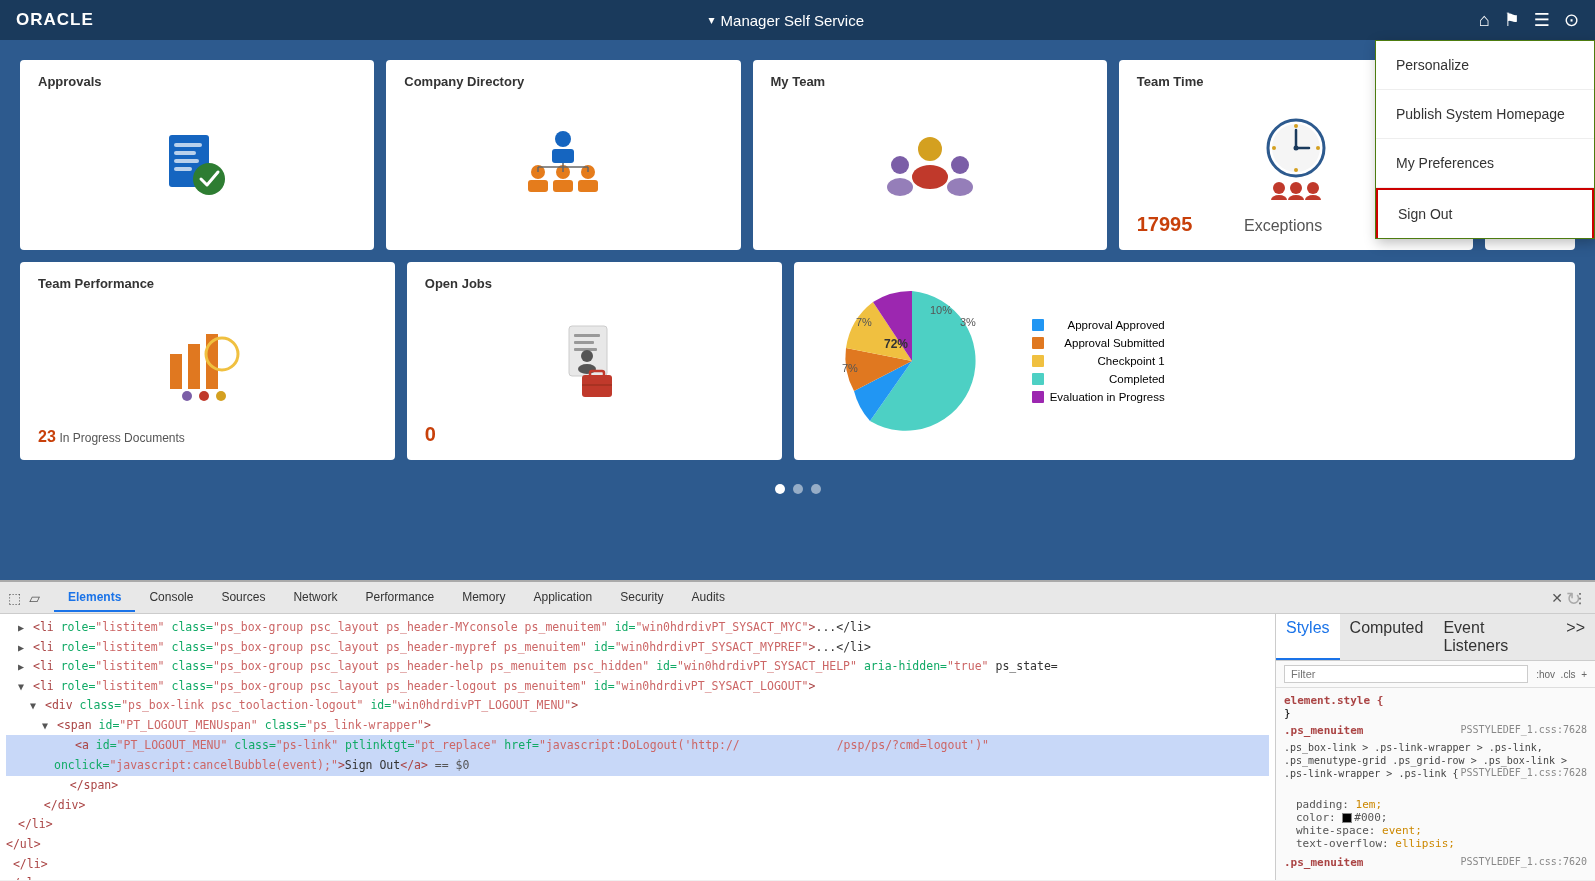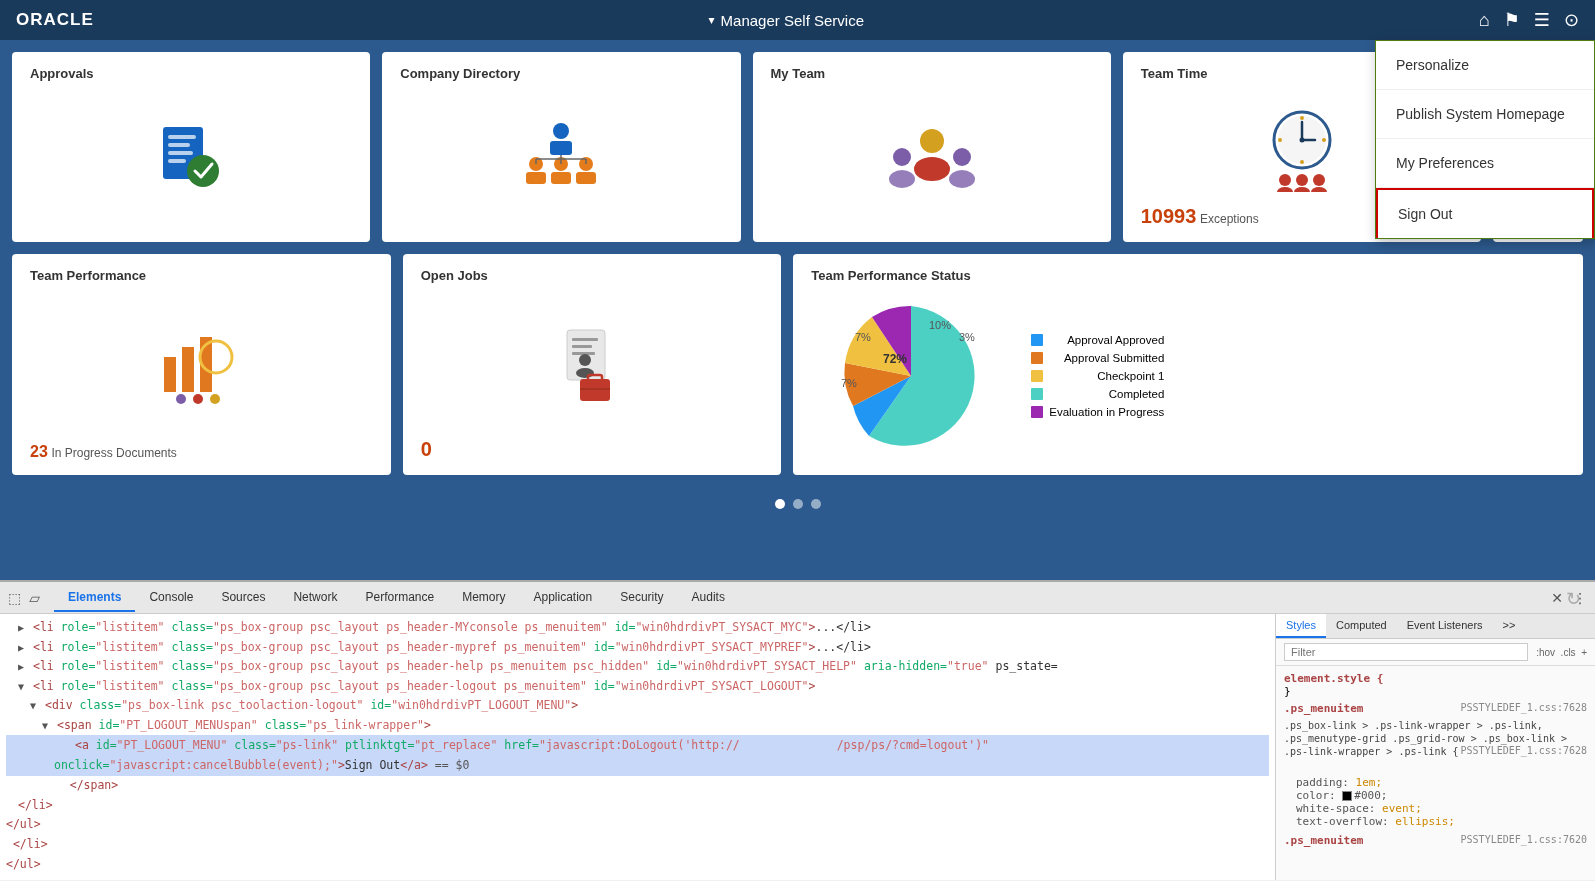--- a/index.html
+++ b/index.html
@@ -30,21 +30,21 @@
     .nav-icon {
       color: white;
       font-size: 18px;
       cursor: pointer;
     }
 
     
     .main-content {
       background: #2d5a8e;
       min-height: 540px;
-      padding: 12px;
+      padding: 20px;
       display: flex;
       flex-direction: column;
       gap: 12px;
     }
 
     
     .tile-row {
       display: flex;
       gap: 12px;
     }
@@ -208,21 +208,21 @@
       display: flex;
       flex-direction: column;
     }
     .devtools-right-tabs {
       display: flex;
       border-bottom: 1px solid #ccc;
       background: #e8e8e8;
     }
     .devtools-right-tab {
       padding: 5px 10px;
-      font-size: 11px;
+      font-size: 16px;
       cursor: pointer;
       color: #333;
     }
     .devtools-right-tab.active {
       background: white;
       border-bottom: 2px solid #1a73e8;
       color: #1a73e8;
     }
     .devtools-right-content {
       padding: 6px 8px;
@@ -391,21 +391,21 @@
 
           <circle cx="28" cy="78" r="6" fill="#c0392b"></circle>
           <ellipse cx="28" cy="90" rx="8" ry="5" fill="#c0392b"></ellipse>
           <circle cx="45" cy="78" r="6" fill="#c0392b"></circle>
           <ellipse cx="45" cy="90" rx="8" ry="5" fill="#c0392b"></ellipse>
           <circle cx="62" cy="78" r="6" fill="#c0392b"></circle>
           <ellipse cx="62" cy="90" rx="8" ry="5" fill="#c0392b"></ellipse>
         </svg>
       </div>
       <div class="tile-footer">
-        <span style="color:#c8400a; font-weight:bold; font-size:20px;">10993</span> <span style="color:#555; font-weight:normal; font-size:12px;">Exceptions</span>
+        <span style="color:#c8400a; font-weight:bold; font-size:20px;">17995</span> <span style="color:#555; font-weight:normal; font-size:16px;margin-left:48px;">Exceptions</span>
       </div>
     </div>
 
     <div class="tile" style="max-width:90px; overflow:hidden; min-width:80px; flex:0.5;">
       <div class="tile-title" style="font-size:11px; white-space:nowrap; overflow:hidden;">Absence Analy...</div>
       <div class="tile-icon-area">
       </div>
     </div>
   </div>
 
@@ -449,21 +449,20 @@
           <rect x="36" y="50" width="14" height="7" rx="2" fill="none" stroke="#c0392b" stroke-width="2.5"></rect>
           <line x1="28" y1="64" x2="58" y2="64" stroke="#a03020" stroke-width="1.5"></line>
         </svg>
       </div>
       <div class="tile-footer">
         <span style="color:#c8400a; font-weight:bold; font-size:20px;">0</span>
       </div>
     </div>
 
     <div class="tile perf-status-tile">
-      <div class="tile-title">Team Performance Status</div>
       <div class="tile-icon-area">
         <div class="perf-status-content">
 
           <svg width="200" height="170" viewBox="0 0 200 170">
 
             <path d="M100,85 L100,15 A70,70 0 1,1 99.999,15 Z" fill="#4dd0c4" opacity="0"></path>
 
             <path d="M100,85 L100,15 A70,70 0 1,1 58,145 Z" fill="#4dd0c4"></path>
 
             <path d="M100,85 L58,145 A70,70 0 0,1 42,115 Z" fill="#2196f3"></path>
@@ -564,20 +563,21 @@
       </div>
       <div class="code-line code-indent-3">
         <span class="triangle open">▼</span>
         <span class="code-tag">&lt;span</span> <span class="code-attr">id=</span><span class="code-val">"PT_LOGOUT_MENUspan"</span> <span class="code-attr">class=</span><span class="code-val">"ps_link-wrapper"</span><span class="code-tag">&gt;</span>
       </div>
       <div class="code-line code-indent-4 code-selected">
         <span class="triangle">&nbsp;&nbsp;</span>
         <span class="code-tag">&lt;a</span> <span class="code-attr">id=</span><span class="code-val">"PT_LOGOUT_MENU"</span> <span class="code-attr">class=</span><span class="code-val">"ps-link"</span> <span class="code-attr">ptlinktgt=</span><span class="code-val">"pt_replace"</span> <span class="code-attr">href=</span><span class="code-val">"javascript:DoLogout('http://&nbsp;&nbsp;&nbsp;&nbsp;&nbsp;&nbsp;&nbsp;&nbsp;&nbsp;&nbsp;&nbsp;&nbsp;&nbsp;&nbsp;/psp/ps/?cmd=logout')"</span> <span class="code-attr">onclick=</span><span class="code-val">"javascript:cancelBubble(event);"</span><span class="code-tag">&gt;</span><span>Sign Out</span><span class="code-tag">&lt;/a&gt;</span> <span style="color:#555;">== $0</span>
       </div>
       <div class="code-line code-indent-3"><span>&nbsp;&nbsp;&nbsp;&nbsp;</span><span class="code-tag">&lt;/span&gt;</span></div>
+      <div class="code-line code-indent-2"><span>&nbsp;&nbsp;</span><span class="code-tag">&lt;/div&gt;</span></div>
       <div class="code-line code-indent-1"><span class="code-tag">&lt;/li&gt;</span></div>
       <div class="code-line code-indent-0"><span class="code-tag">&lt;/ul&gt;</span></div>
       <div class="code-line code-indent-0"><span>&nbsp;</span><span class="code-tag">&lt;/li&gt;</span></div>
       <div class="code-line"><span class="code-tag">&lt;/ul&gt;</span></div>
     </div>
 
     <div class="devtools-right">
       <div class="devtools-right-tabs">
         <div class="devtools-right-tab active">Styles</div>
         <div class="devtools-right-tab">Computed</div>

